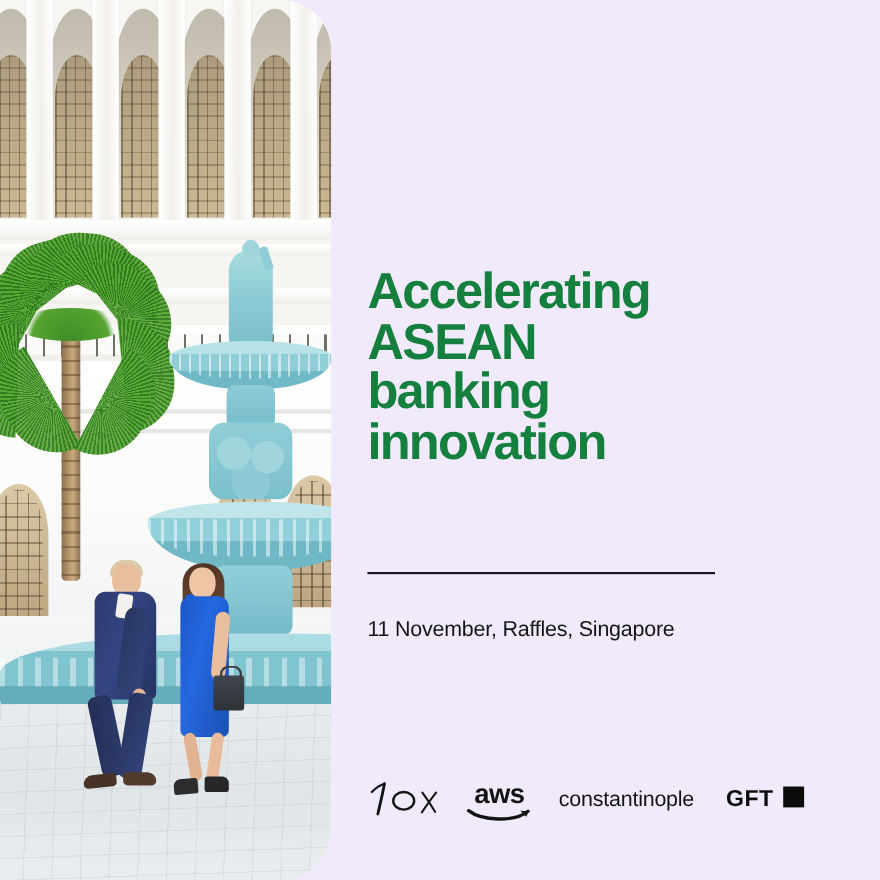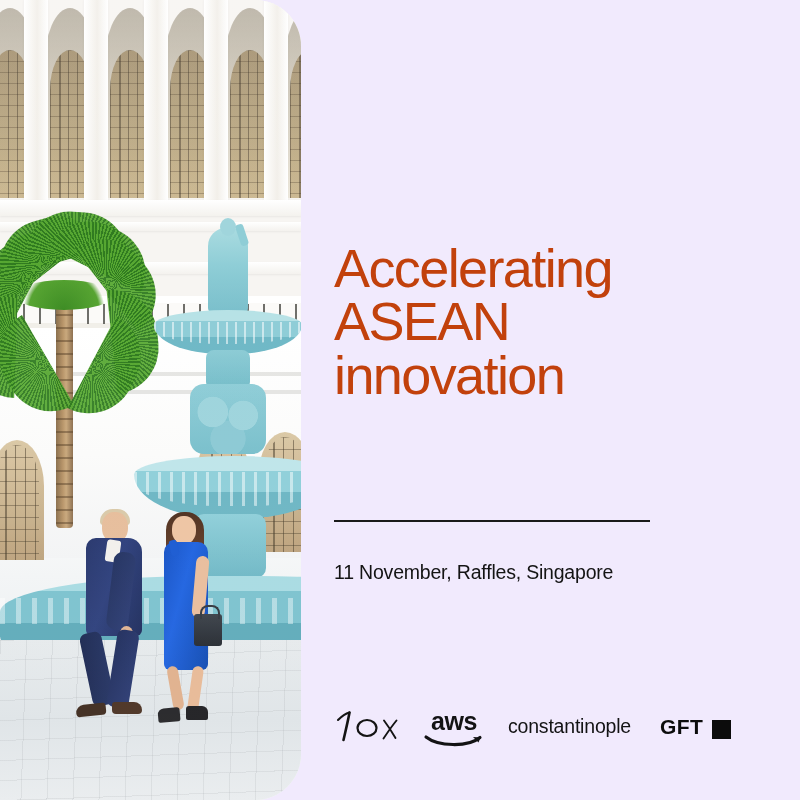--- a/index.html
+++ b/index.html
@@ -316,25 +316,25 @@
     letter-spacing:-0.3px;
     color:#121212;
     font-weight:400;
     white-space:nowrap;
   }
 
   .headline {
     position:absolute;
     left:0; top:242px;
     width:420px;
-    font-size:54px;
+    font-size:46px;
     line-height:0.99;
-    font-weight:400;
+    font-weight:700;
     letter-spacing:-1.6px;
-    color:#c2410c;
+    color:#15803d;
   }
   .headline .hl-line { display:block; white-space:nowrap; }
 
   .rule {
     position:absolute;
     left:0; top:520px;
     width:316px; height:2px;
     background:#1a1a1a;
   }
 
@@ -355,21 +355,21 @@
     width:424px; height:46px;
   }
   .logo { position:absolute; top:0; height:46px; display:flex; align-items:center; }
   .logo svg { display:block; }
 
   .logo-10x { left:0; }
   .logo-aws { left:86px; }
   .logo-cnp { left:174px; }
   .logo-gft { left:326px; }
 
-  .gft-wrap { display:flex; align-items:flex-end; gap:9px; }
+  .gft-wrap { display:flex; align-items:flex-start; gap:9px; }
   .gft-text {
     font-size:21px; font-weight:700; letter-spacing:0.4px; color:#0c0c0c;
     font-family:"Liberation Sans", sans-serif;
   }
   .gft-square { width:19px; height:19px; background:#0c0c0c; }
 </style>
 </head>
 <body>
 
 <div class="poster">
@@ -471,20 +471,21 @@
       <div class="photo-veil"></div>
     </div>
   </div>
 
   <div class="content">
 
 
     <div class="headline">
       <span class="hl-line">Accelerating</span>
       <span class="hl-line">ASEAN</span>
+      <span class="hl-line">banking</span>
       <span class="hl-line">innovation</span>
     </div>
 
     <div class="rule"></div>
 
     <div class="dateline">11 November, Raffles, Singapore</div>
 
     <div class="logos">
 
       <div class="logo logo-10x">

